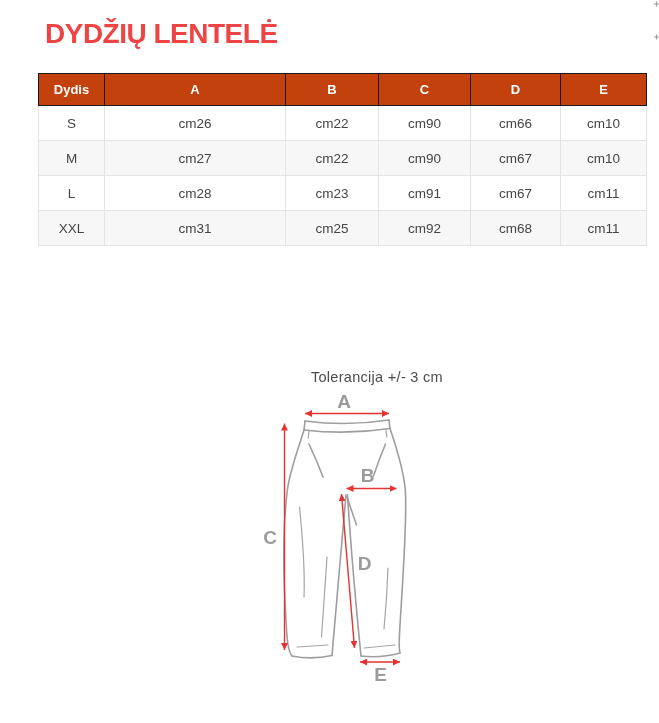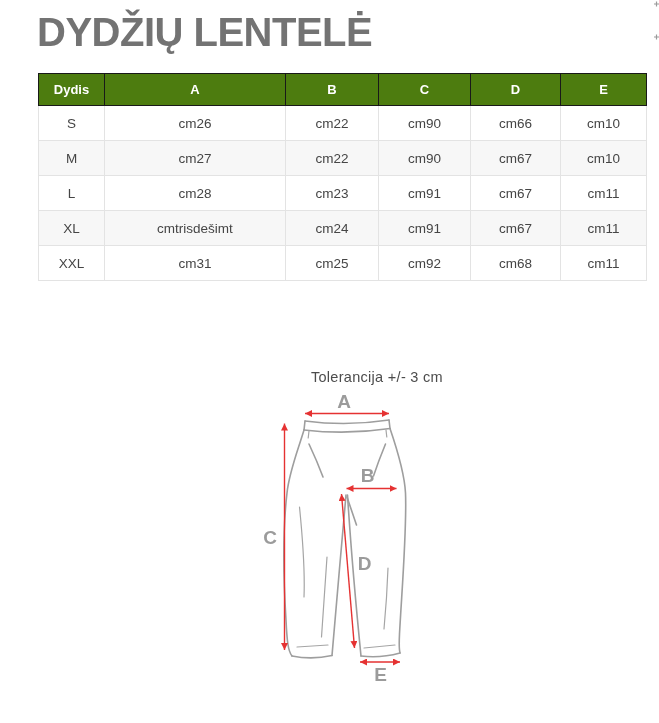--- a/index.html
+++ b/index.html
@@ -1,29 +1,29 @@
 <!DOCTYPE html>
 <html><head>
 <meta charset="utf-8">
 <style>
   html,body{margin:0;padding:0;}
   body{
     width:659px;height:723px;position:relative;background:#ffffff;
     font-family:"Liberation Sans", sans-serif;overflow:hidden;
   }
   .page-title{
-    position:absolute;left:37px;top:10px;margin:0;
-    font-size:40px;font-weight:900;letter-spacing:-0.5px;color:#737373;
+    position:absolute;left:37px;top:10px;margin:8px;
+    font-size:28px;font-weight:900;letter-spacing:-0.5px;color:#ef4444;
   }
   table.size-table{
     position:absolute;left:38px;top:73px;width:608px;
     border-collapse:collapse;table-layout:fixed;
   }
   table.size-table th{
-    background:#4d7c0f;color:#ffffff;border:1px solid #191919;
+    background:#c2410c;color:#ffffff;border:1px solid #191919;
     height:31px;padding:0;font-size:13px;font-weight:bold;text-align:center;
   }
   table.size-table td{
     border:1px solid #e3e3e3;height:34px;padding:0;
     font-size:13.5px;color:#454545;text-align:center;background:#ffffff;
   }
   table.size-table tbody tr:nth-child(even) td{background:#f7f7f7;}
   .tolerance-note{
     position:absolute;left:243px;top:369px;width:200px;text-align:right;
     font-size:14.5px;color:#4c4c4c;letter-spacing:0.3px;
@@ -80,28 +80,20 @@
       </tr>
       <tr>
         <td>L</td>
         <td>cm28</td>
         <td>cm23</td>
         <td>cm91</td>
         <td>cm67</td>
         <td>cm11</td>
       </tr>
       <tr>
-        <td>XL</td>
-        <td>cmtrisdešimt</td>
-        <td>cm24</td>
-        <td>cm91</td>
-        <td>cm67</td>
-        <td>cm11</td>
-      </tr>
-      <tr>
         <td>XXL</td>
         <td>cm31</td>
         <td>cm25</td>
         <td>cm92</td>
         <td>cm68</td>
         <td>cm11</td>
       </tr>
     </tbody>
   </table>
 

